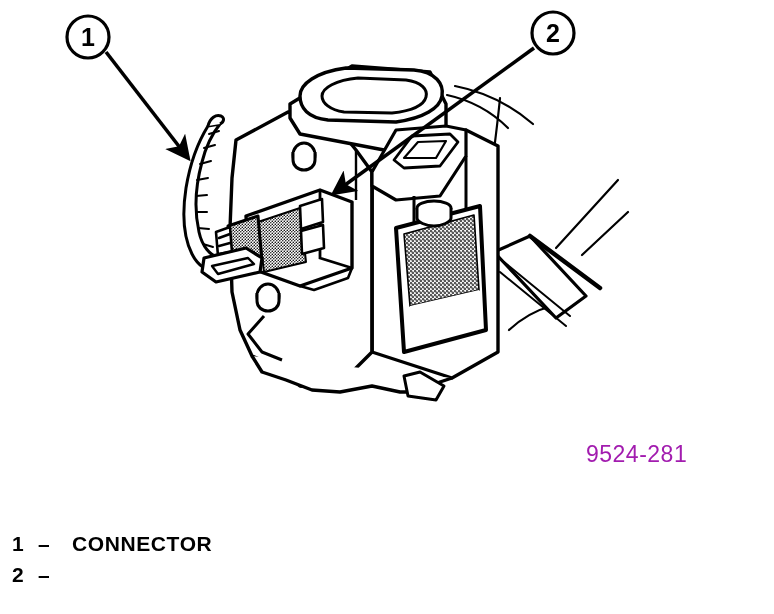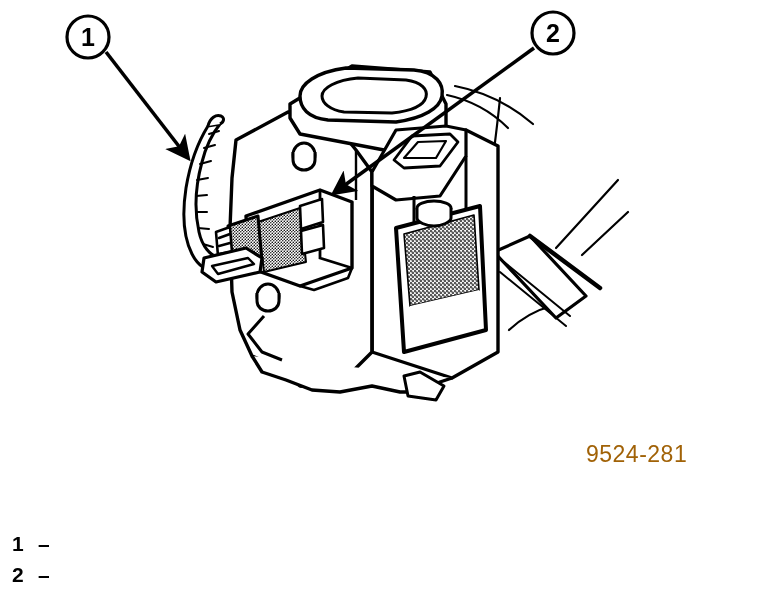--- a/index.html
+++ b/index.html
@@ -27,21 +27,21 @@
   }
 
   .fig-ref {
     position: absolute;
     left: 586px;
     top: 441px;
     font-family: "Liberation Sans", sans-serif;
     font-size: 23px;
     font-weight: 400;
     letter-spacing: 0.5px;
-    color: #a16207;
+    color: #a21caf;
     white-space: nowrap;
   }
 
   #legend {
     position: absolute;
     left: 12px;
     top: 528px;
     width: 420px;
   }
   .legend-row {
@@ -222,20 +222,21 @@
 
 </svg>
 
 <div class="fig-ref">9524-281</div>
 
 <div id="legend">
 
   <div class="legend-row">
     <span class="legend-num">1</span>
     <span class="legend-dash">–</span>
+    <span class="legend-label">CONNECTOR</span>
   </div>
 
   <div class="legend-row">
     <span class="legend-num">2</span>
     <span class="legend-dash">–</span>
   </div>
 
 </div>
 
 </body></html>

